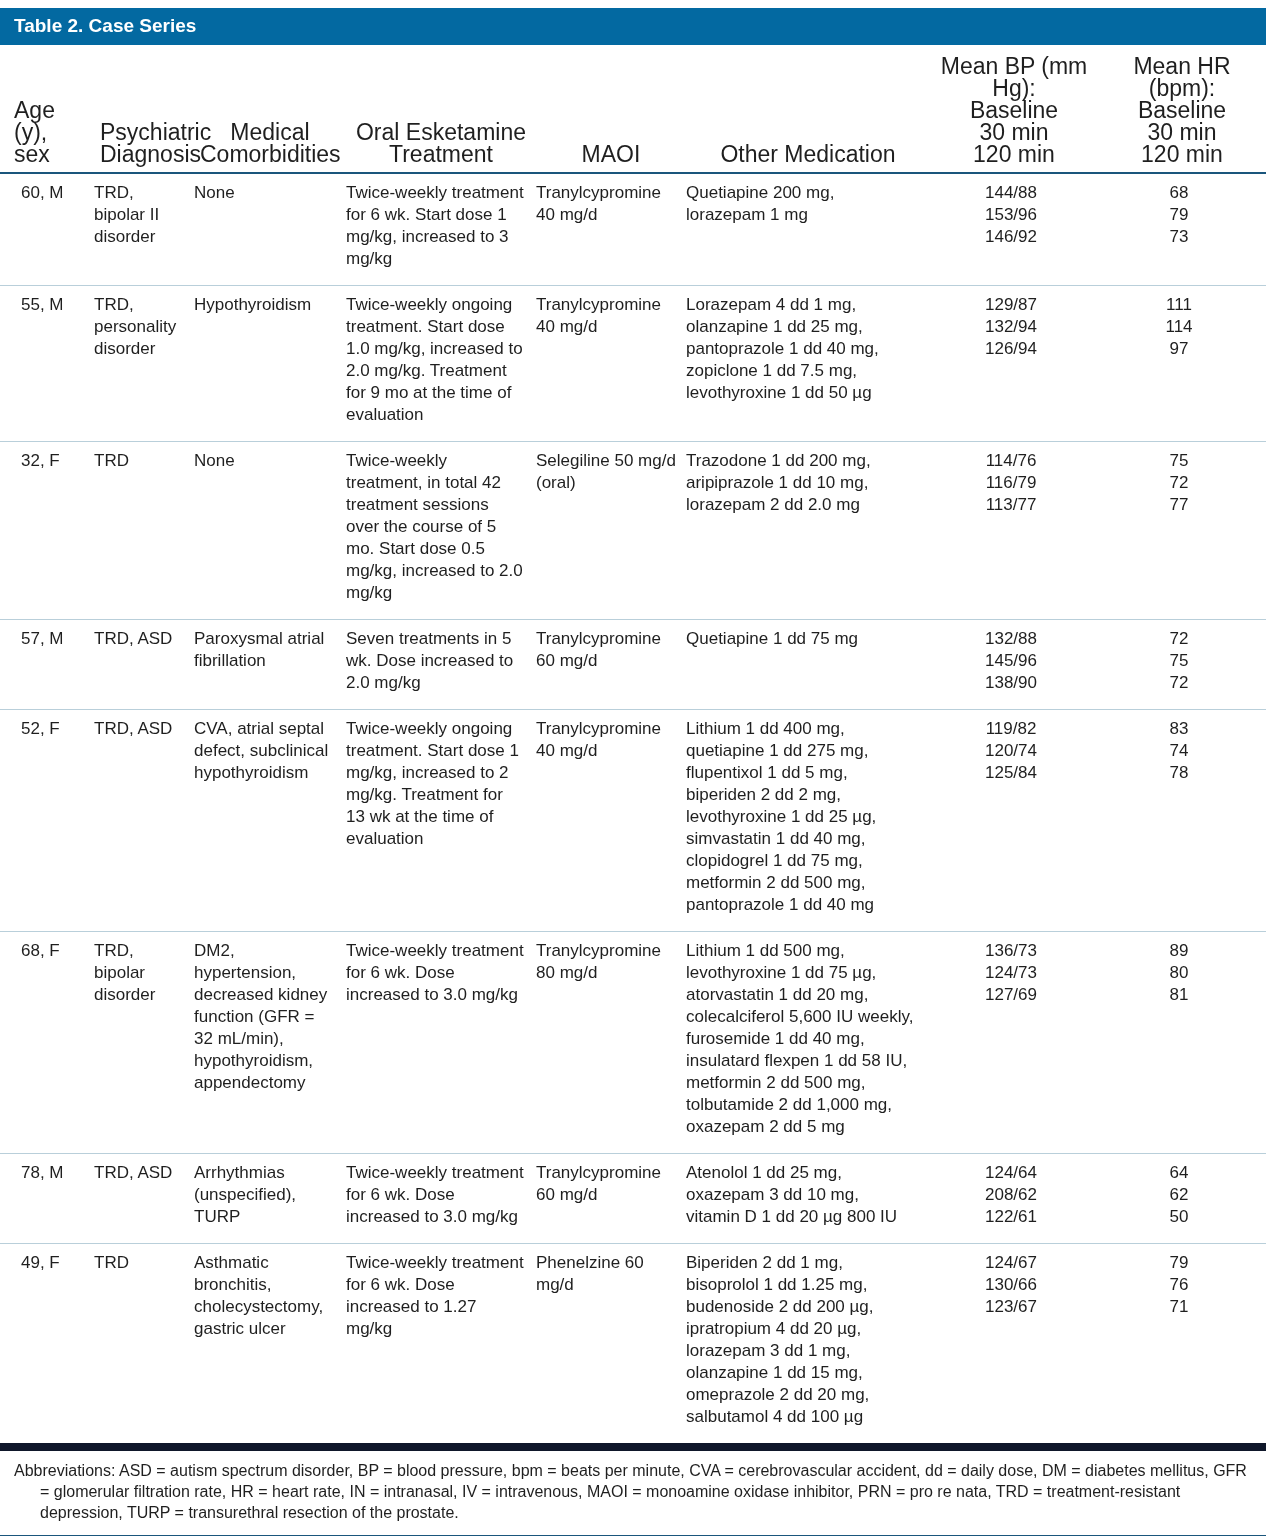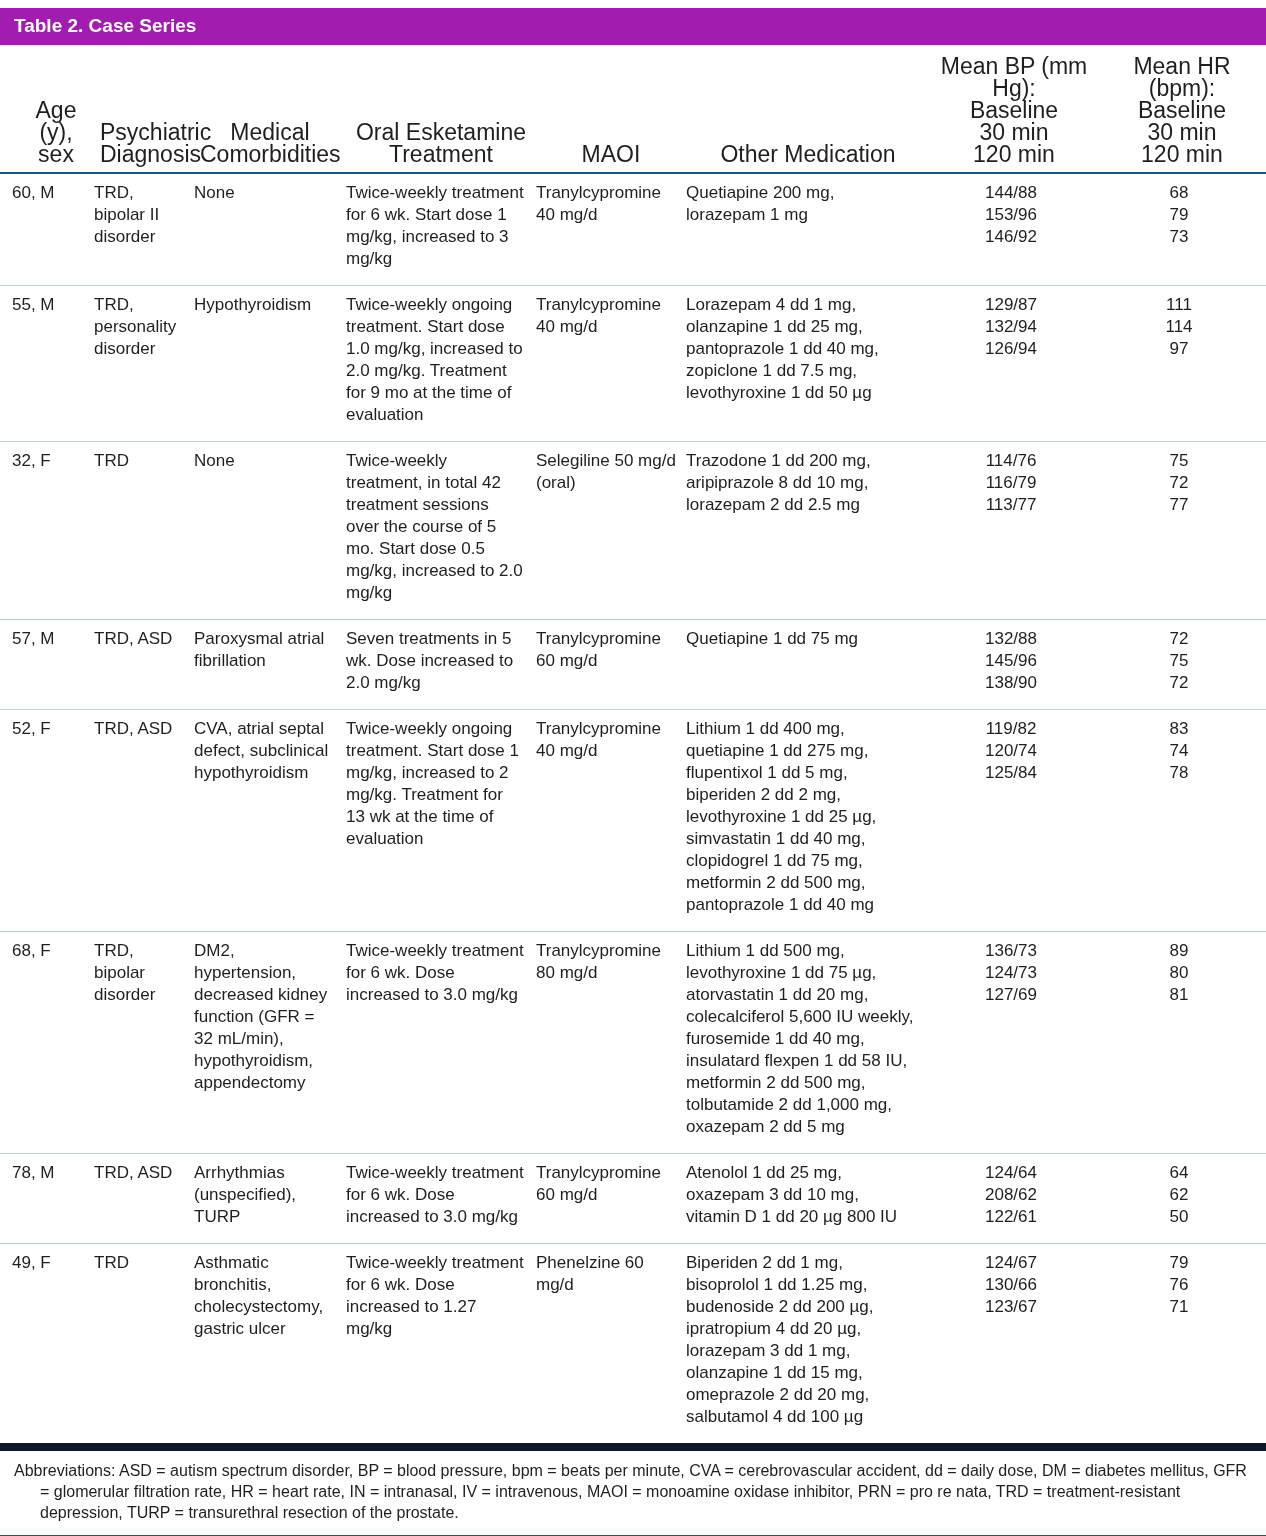--- a/index.html
+++ b/index.html
@@ -9,21 +9,21 @@
     font-family: "Liberation Sans", sans-serif;
     color: #1f1f1f;
   }
   .page {
     width: 1266px;
     margin: 0 auto;
     padding-top: 8px;
     box-sizing: border-box;
   }
   .titlebar {
-    background: #a21caf;
+    background: #0369a1;
     color: #ffffff;
     font-weight: bold;
     font-size: 19px;
     line-height: 22px;
     padding: 7px 14px 8px 14px;
   }
   table.case-table {
     width: 1266px;
     border-collapse: collapse;
     table-layout: fixed;
@@ -40,35 +40,35 @@
   thead th {
     vertical-align: bottom;
     font-weight: normal;
     font-size: 23px;
     line-height: 22px;
     padding: 10px 6px 7px 6px;
     text-align: center;
     white-space: pre-line;
   }
   thead th.col0 {
-    text-align: center;
-    padding-left: 24px;
+    text-align: left;
+    padding-left: 14px;
   }
   thead tr {
     border-bottom: 2px solid #1a567c;
   }
   tbody td {
     vertical-align: top;
     font-size: 17px;
     line-height: 22px;
     padding: 8px 10px 15px 0;
     white-space: pre-line;
     word-wrap: break-word;
   }
-  tbody td.col0 { padding-left: 12px; }
+  tbody td.col0 { padding-left: 21px; }
   tbody td.col1 { padding-right: 8px; }
   tbody td.col5 { padding-right: 16px; margin-top: 32px; }
   tbody td.col6, tbody td.col7 {
     text-align: center;
     padding-right: 6px;
   }
   tbody tr {
     border-bottom: 1px solid #b9cfda;
   }
   tbody tr:last-child {
@@ -156,21 +156,21 @@
           <td class="col7">111
 114
 97</td>
         </tr>
         <tr>
           <td class="col0">32, F</td>
           <td class="col1">TRD</td>
           <td class="col2">None</td>
           <td class="col3">Twice-weekly treatment, in total 42 treatment sessions over the course of 5 mo. Start dose 0.5 mg/kg, increased to 2.0 mg/kg</td>
           <td class="col4">Selegiline 50 mg/d (oral)</td>
-          <td class="col5">Trazodone 1 dd 200 mg, aripiprazole 8 dd 10 mg, lorazepam 2 dd 2.5 mg</td>
+          <td class="col5">Trazodone 1 dd 200 mg, aripiprazole 1 dd 10 mg, lorazepam 2 dd 2.0 mg</td>
           <td class="col6">114/76
 116/79
 113/77</td>
           <td class="col7">75
 72
 77</td>
         </tr>
         <tr>
           <td class="col0">57, M</td>
           <td class="col1">TRD, ASD</td>

